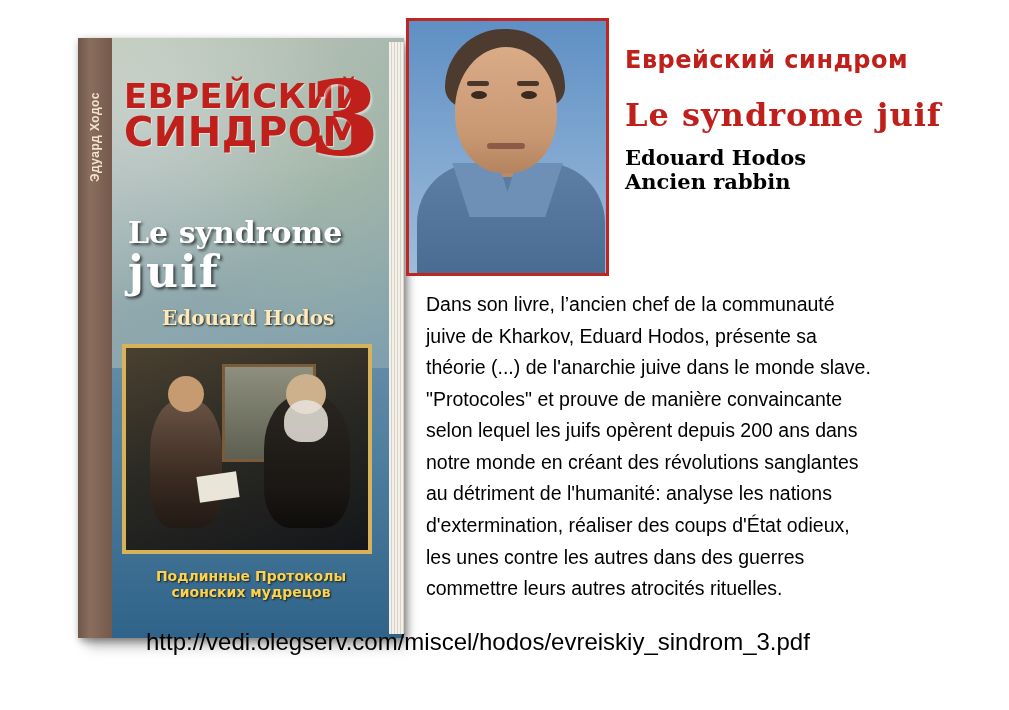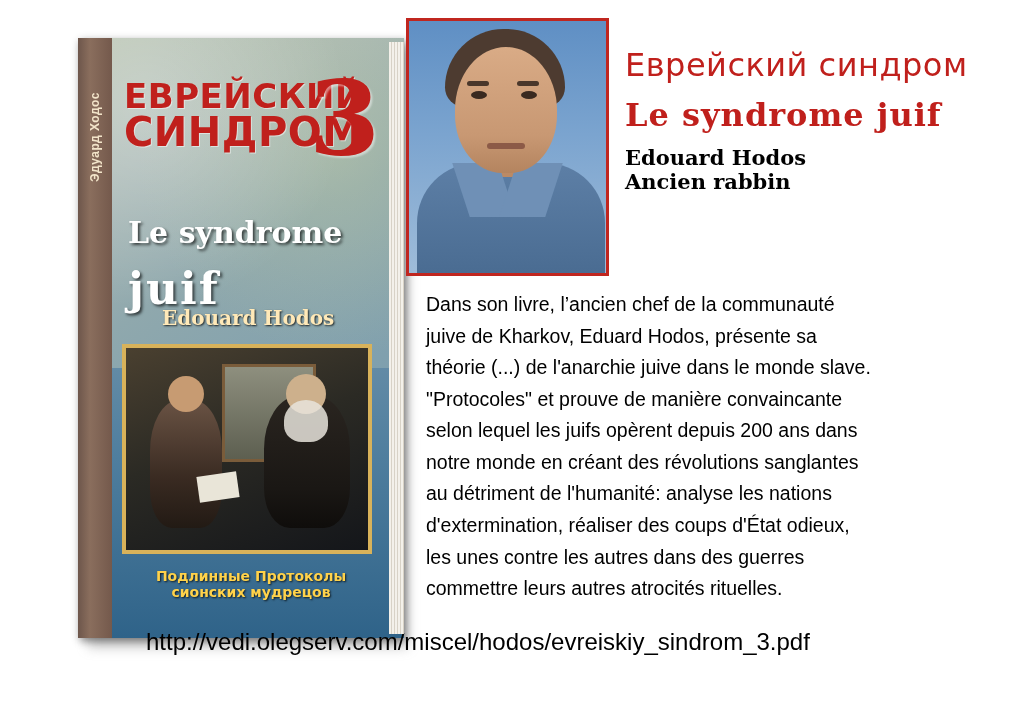--- a/index.html
+++ b/index.html
@@ -117,21 +117,21 @@
     font-weight: bold;
     font-size: 30px;
     line-height: 1.0;
     text-shadow: 2px 2px 3px rgba(0,0,0,0.65);
     z-index: 8;
   }
   .cover-title-fr .big {
     display: block;
     font-size: 44px;
     letter-spacing: 2px;
-    margin-top: 19px;
+    margin-top: 2px;
   }
   .cover-author {
     position: absolute;
     left: 84px;
     top: 268px;
     color: #ffe9b8;
     font-family: "DejaVu Serif", serif;
     font-weight: bold;
     font-size: 20px;
     text-shadow: 1px 1px 2px rgba(0,0,0,0.8);
@@ -256,22 +256,22 @@
     background: #bb8a65;
   }
 
   
   .title-ru {
     position: absolute;
     left: 625px;
     top: 46px;
     color: #c0201c;
     font-family: "DejaVu Sans", sans-serif;
-    font-weight: normal;
-    font-size: 32px;
+    font-weight: bold;
+    font-size: 24px;
     letter-spacing: 0.5px;
     white-space: nowrap;
   }
   .title-fr {
     position: absolute;
     left: 625px;
     top: 96px;
     color: #c0201c;
     font-family: "DejaVu Serif", serif;
     font-weight: bold;

